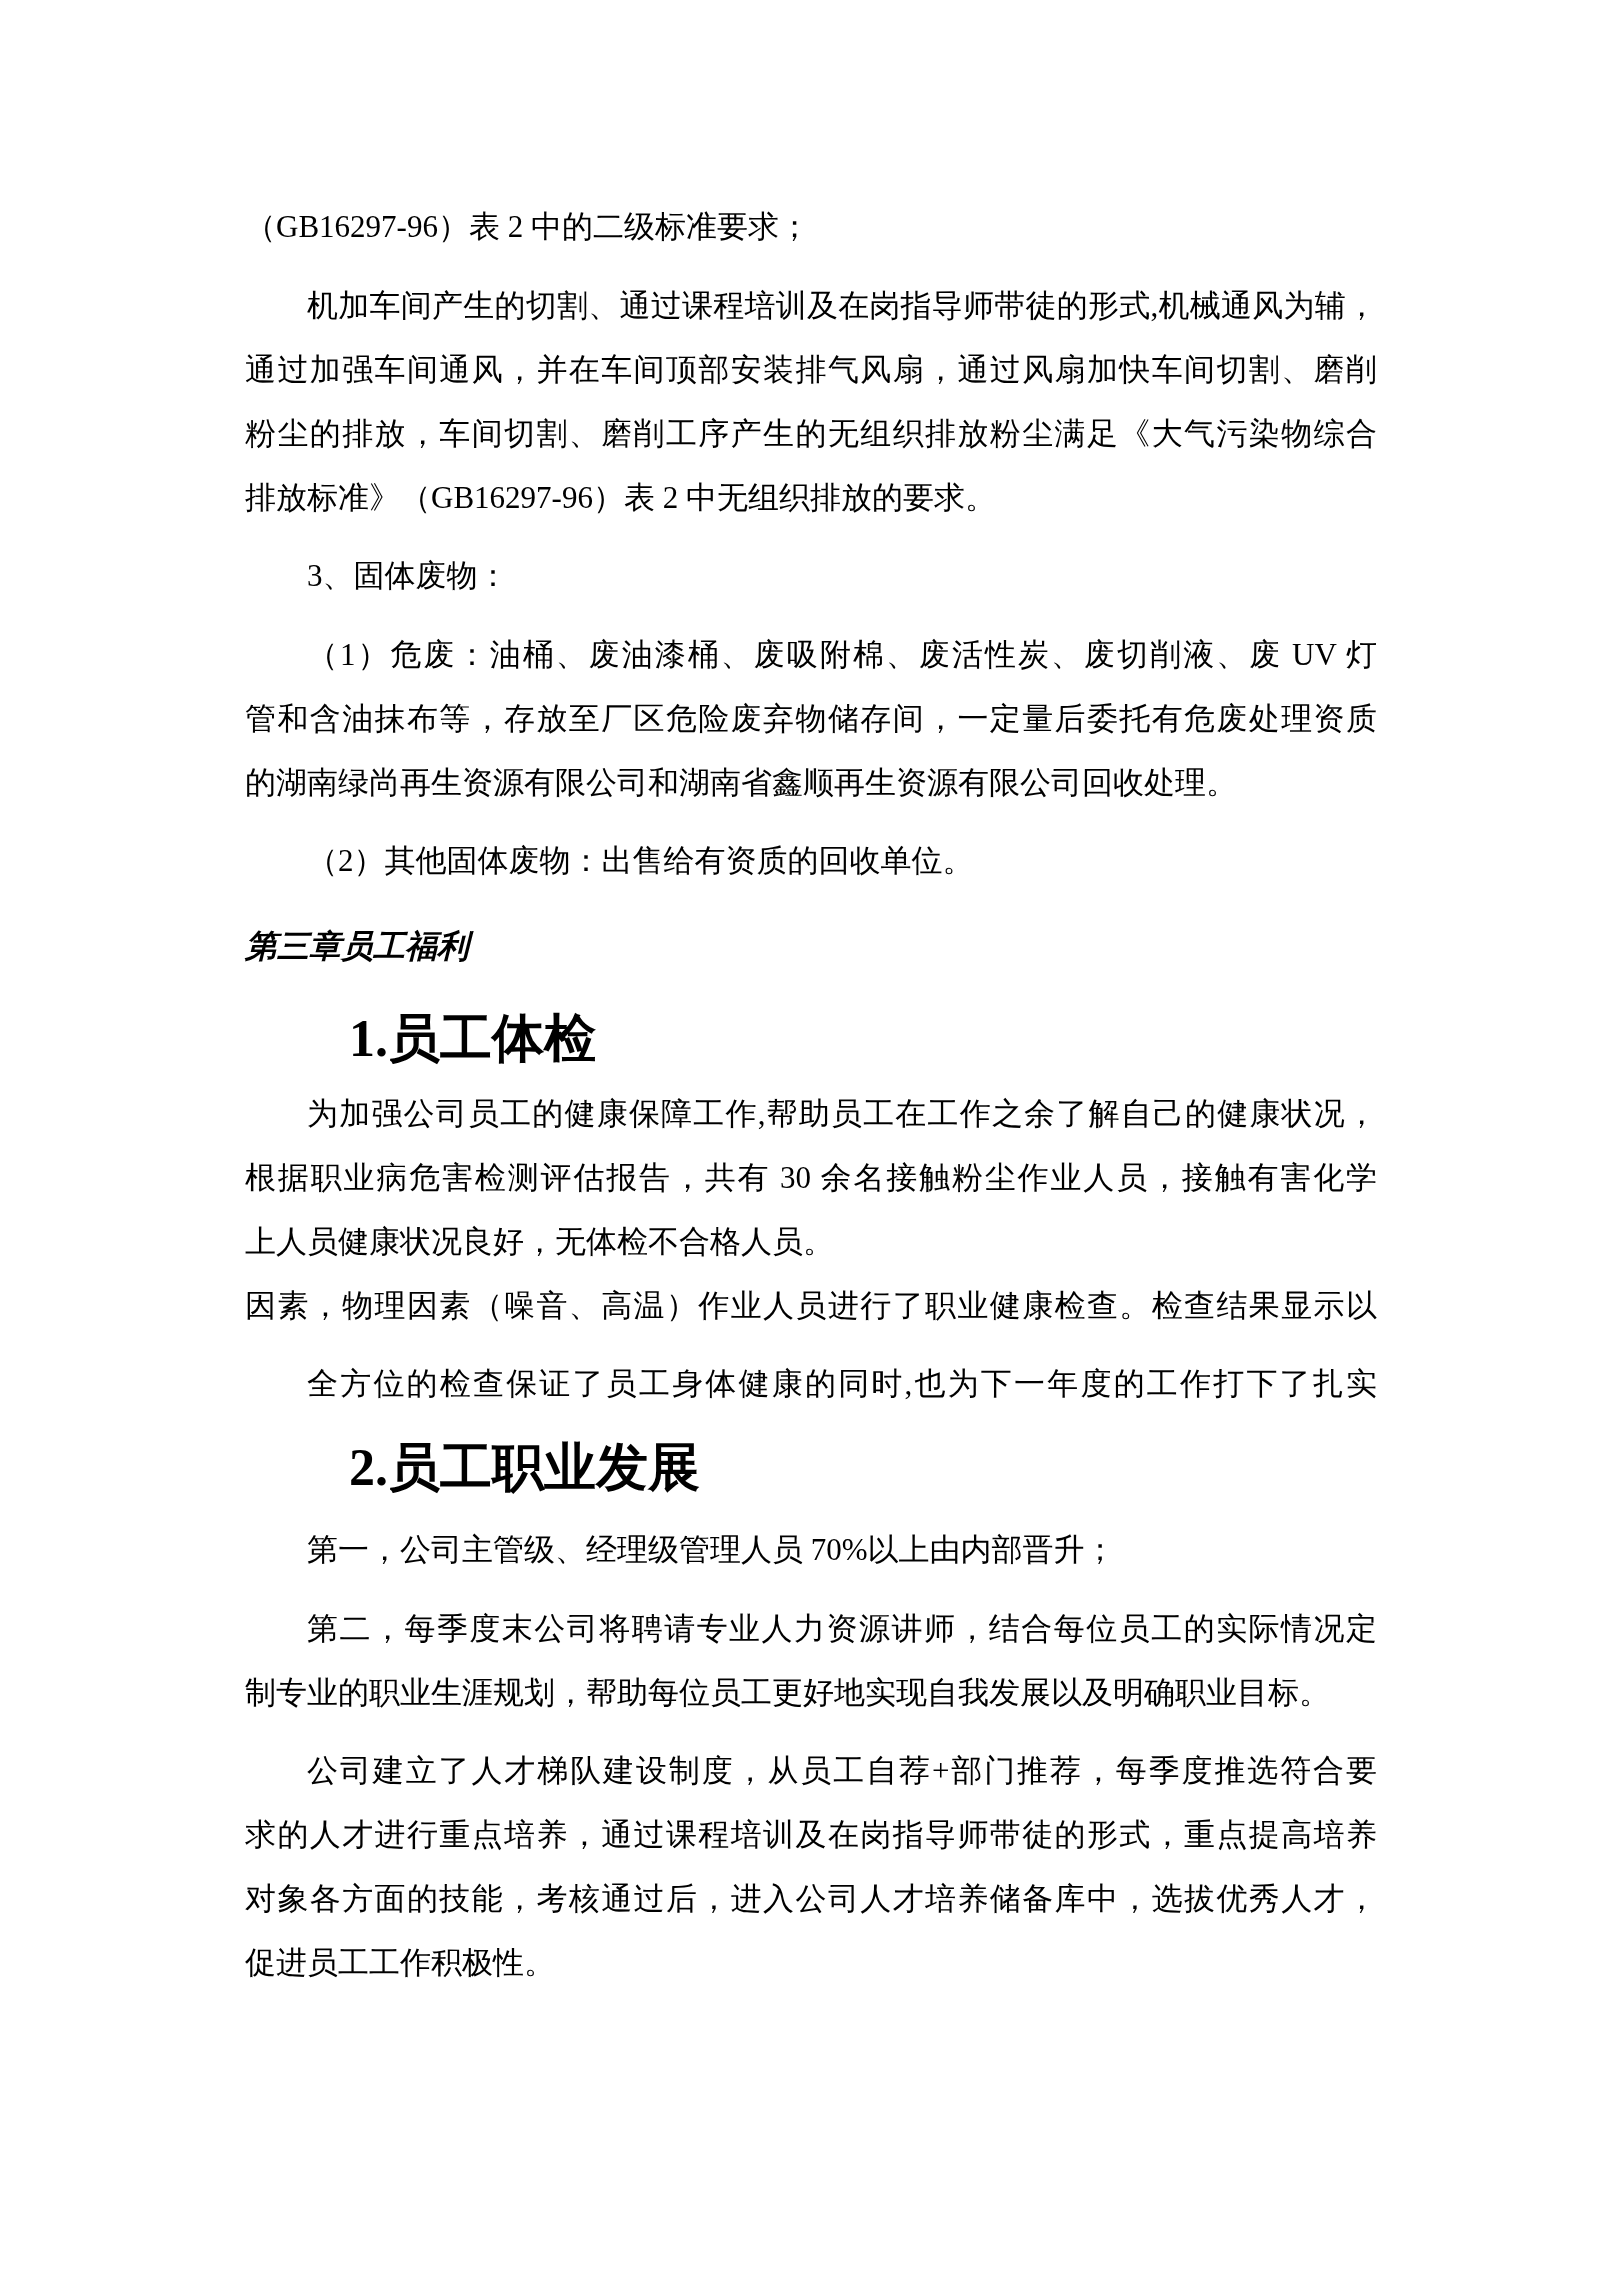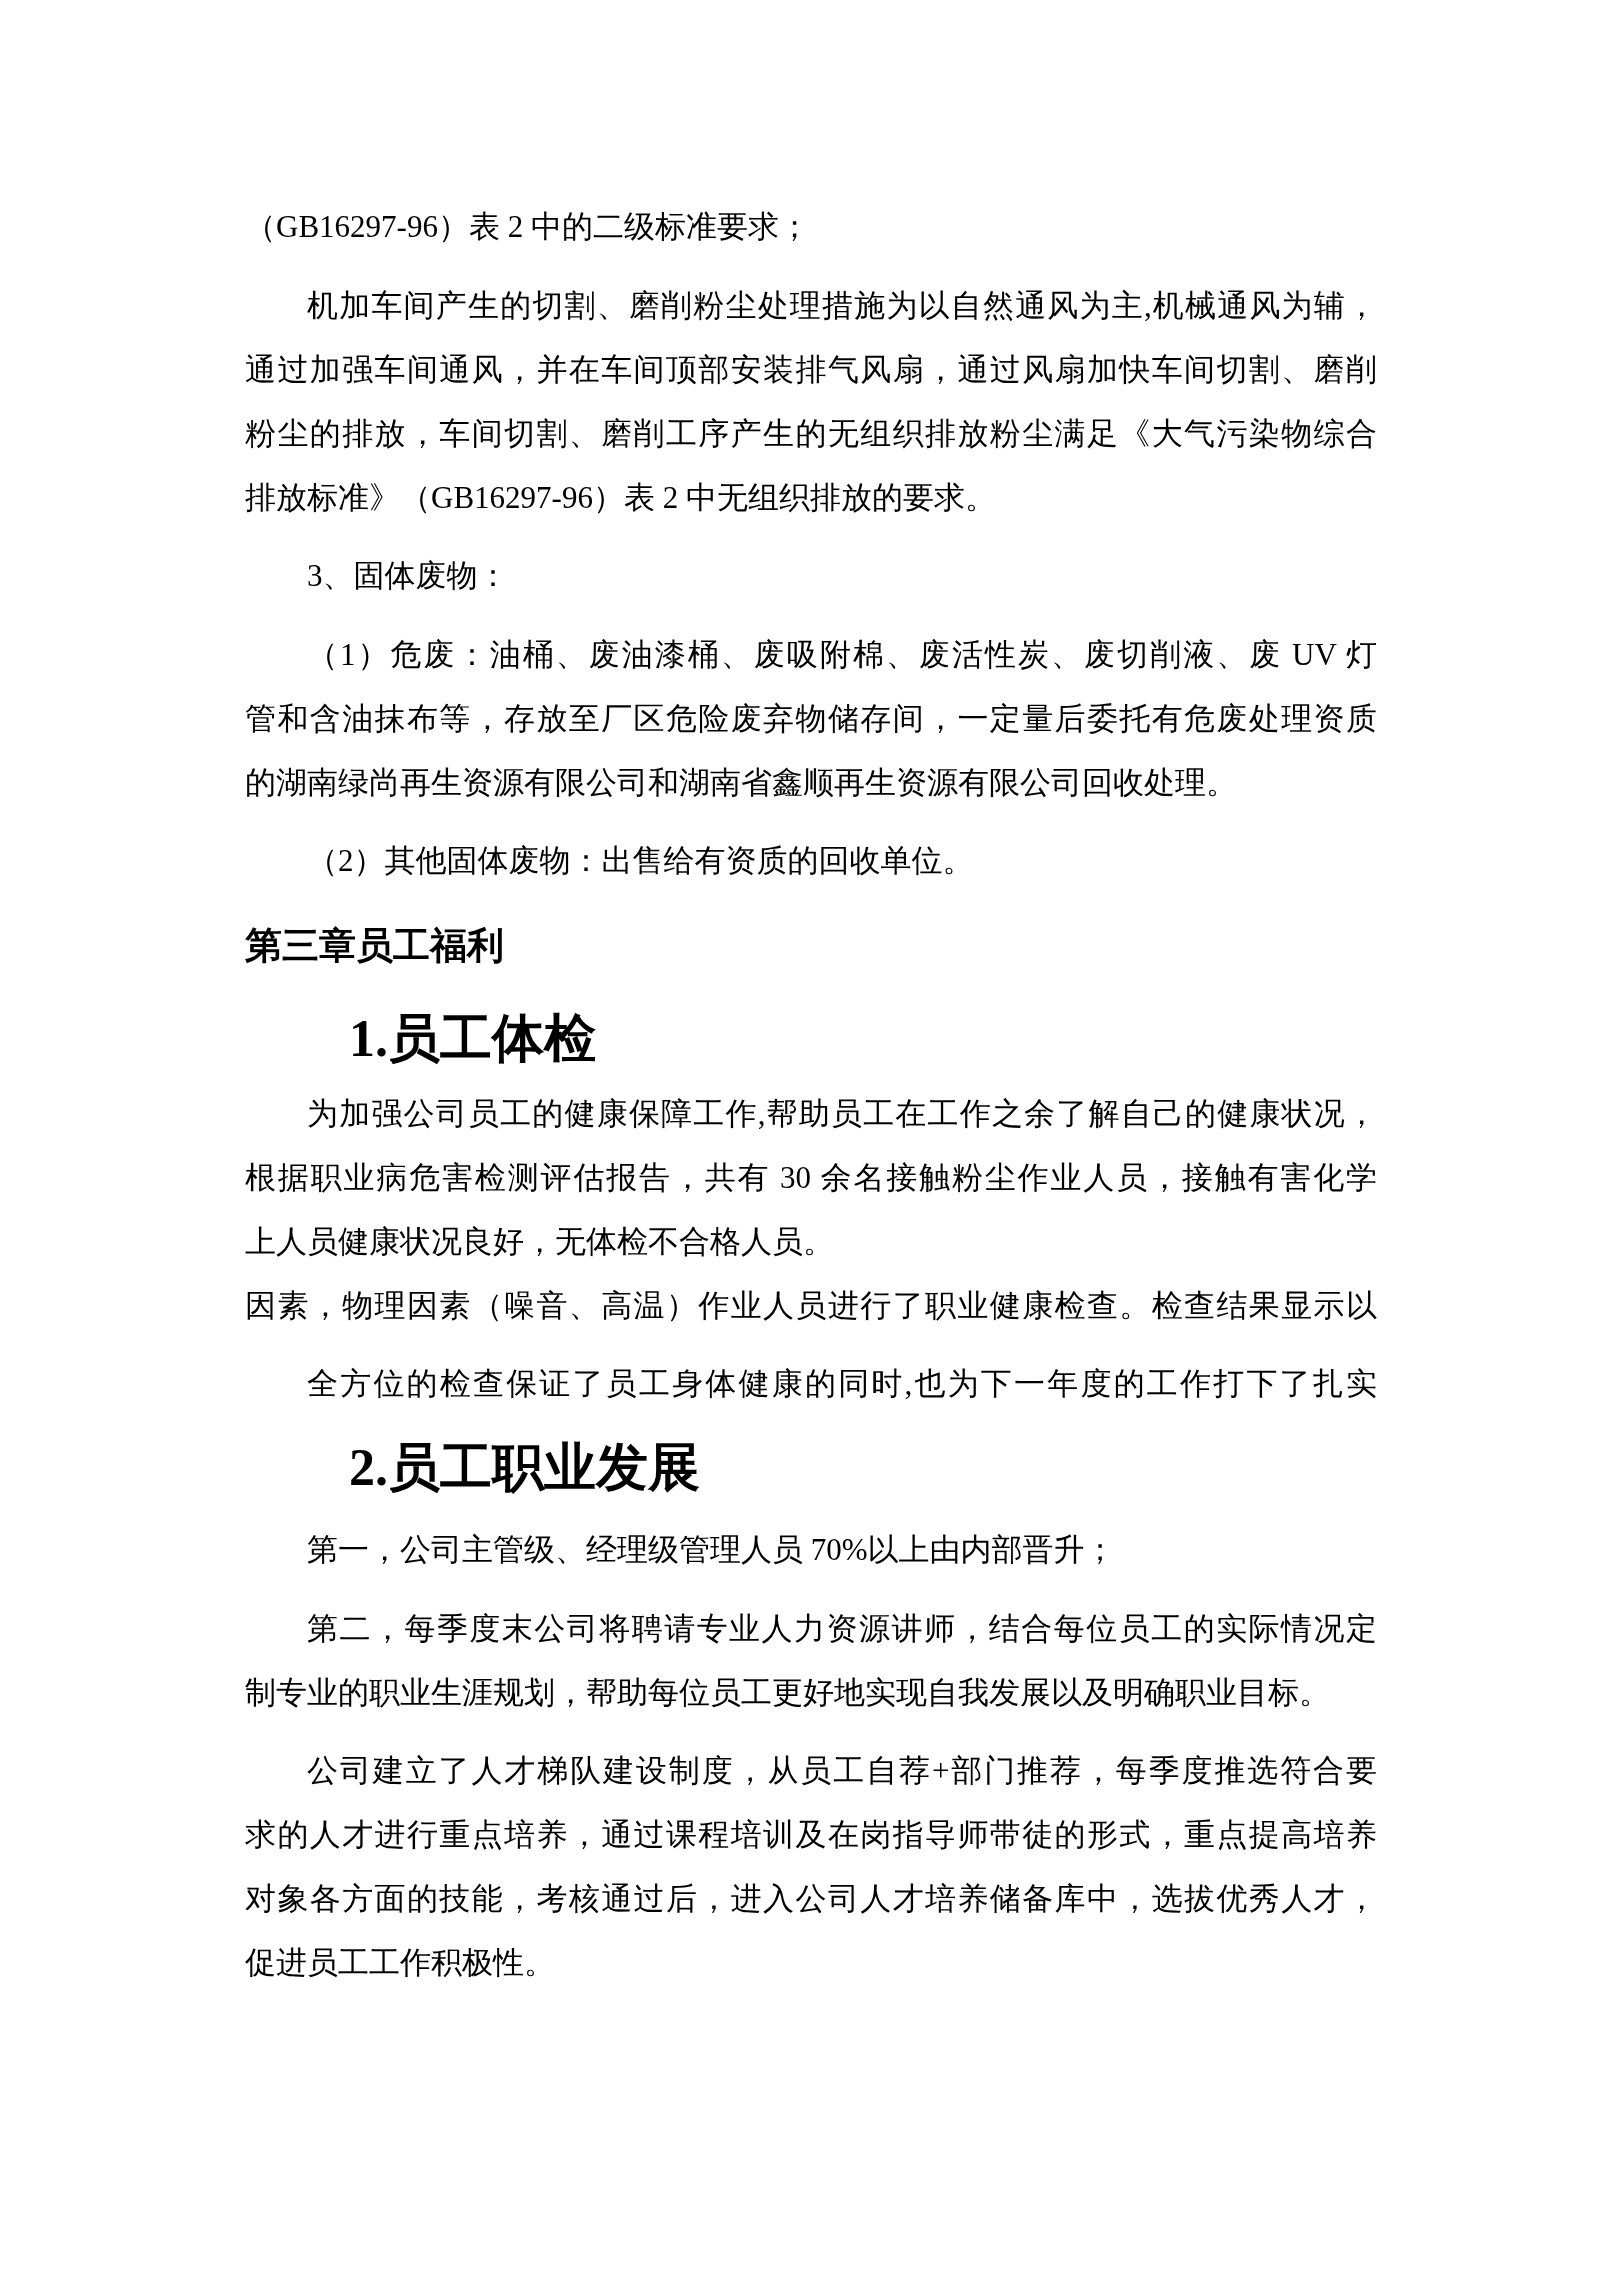--- a/index.html
+++ b/index.html
@@ -26,24 +26,25 @@
     text-align: justify;
     text-align-last: justify;
     text-justify: inter-ideograph;
   }
   .line.first { text-indent: 2em; }
   .line.end {
     text-align: left;
     text-align-last: left;
   }
   .chapter-heading {
-    font-size: 37px;
+    font-size: 32px;
     font-weight: 700;
     line-height: 76px;
     margin: 12.7px 0 18px 0;
+    font-style: italic;
   }
   .section-heading {
     font-size: 52px;
     font-weight: 700;
     line-height: 73px;
     margin: 11px 0 7.3px 0;
     text-indent: 2em;
   }
 </style>
 </head>
@@ -51,21 +52,21 @@
 
 <div class="page">
 
   <p class="para">
     </p>
     <div class="line end">（GB16297-96）表 2 中的二级标准要求；</div>
   <p></p>
 
   <p class="para">
     </p>
-    <div class="line first">机加车间产生的切割、磨削粉尘处理措施为以自然通风为主,机械通风为辅，</div>
+    <div class="line first">机加车间产生的切割、通过课程培训及在岗指导师带徒的形式,机械通风为辅，</div>
     <div class="line">通过加强车间通风，并在车间顶部安装排气风扇，通过风扇加快车间切割、磨削</div>
     <div class="line">粉尘的排放，车间切割、磨削工序产生的无组织排放粉尘满足《大气污染物综合</div>
     <div class="line end">排放标准》（GB16297-96）表 2 中无组织排放的要求。</div>
   <p></p>
 
   <p class="para">
     </p>
     <div class="line first end">3、固体废物：</div>
   <p></p>
 

